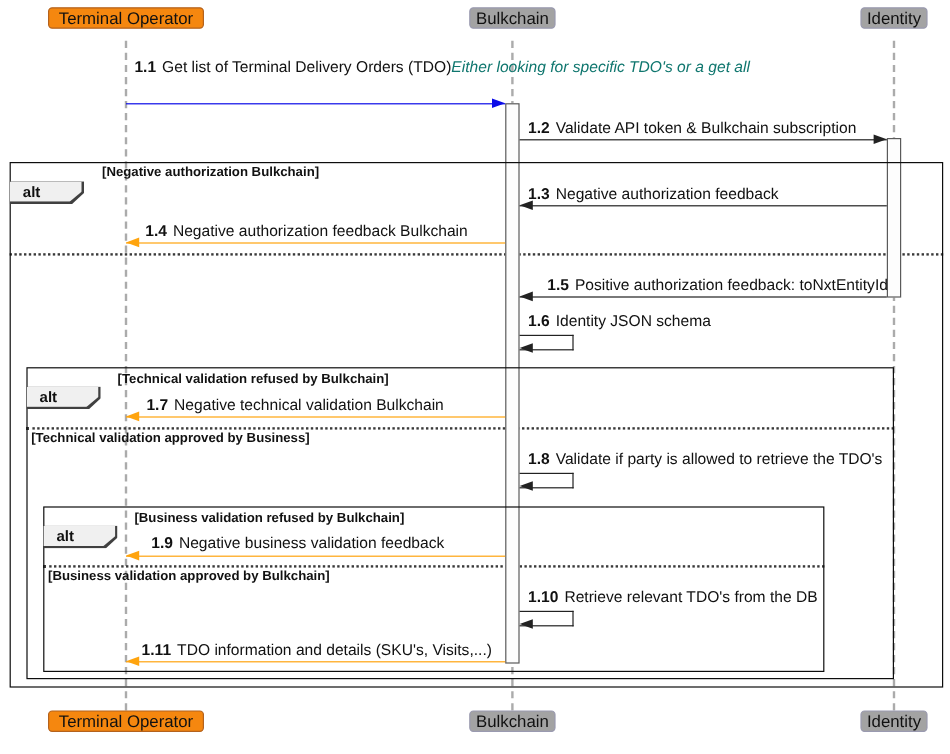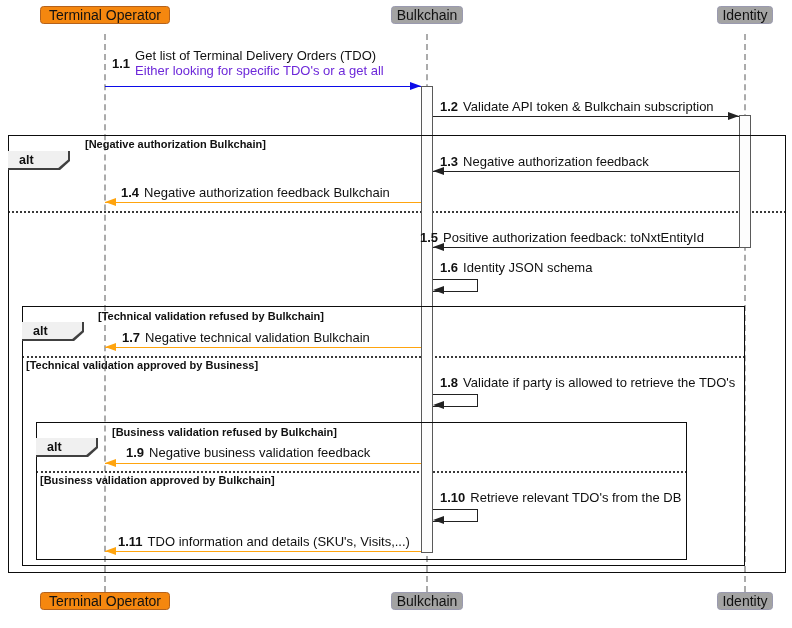--- a/index.html
+++ b/index.html
@@ -26,22 +26,22 @@
     clip-path:polygon(0 0,100% 0,100% 52%,84% 100%,0 100%);margin-top:16px;}
   .pentagon-inner{position:absolute;left:0;top:0;right:1.8px;bottom:1.8px;background:#F0F0F0;
     clip-path:polygon(0 0,100% 0,100% 50%,83% 100%,0 100%);
     display:flex;align-items:center;justify-content:flex-start;padding-left:11px;
     font-size:12.5px;font-weight:bold;box-sizing:border-box;}
   .guard{position:absolute;font-size:11px;font-weight:bold;white-space:nowrap;z-index:5;}
   .divider{position:absolute;height:0;border-top:2px dotted #3a3a3a;z-index:2;}
   
   .msg{position:absolute;display:flex;gap:5px;align-items:center;font-size:13px;white-space:nowrap;z-index:6;}
   .msg .num{font-weight:bold;}
-  .msg-col{display:flex;flex-direction:column;line-height:15px;}
-  .note{color:#6d28d9;}
+  .msg-col{display:flex;flex-direction:row;line-height:15px;}
+  .note{font-style:italic;color:#0f766e;}
   .line{position:absolute;height:0;border-top:1.6px solid #222;z-index:5;}
   .line.blue{border-top-color:#0B0BE8;}
   .line.orange{border-top-color:#FFA40E;}
   .ah{position:absolute;width:0;height:0;z-index:6;}
   .ah.r{border-top:4.5px solid transparent;border-bottom:4.5px solid transparent;border-left:11px solid #222;}
   .ah.l{border-top:4.5px solid transparent;border-bottom:4.5px solid transparent;border-right:11px solid #222;}
   .ah.blue{border-left-color:#0B0BE8;}
   .ah.orange{border-right-color:#FFA40E;}
   .selfloop{position:absolute;width:45px;height:13px;box-sizing:border-box;
     border:1.5px solid #222;border-left:none;z-index:5;background:transparent;}
@@ -125,21 +125,21 @@
   <div class="line" style="left:433px;top:171px;width:306px;"></div>
   <div class="ah l" style="left:433px;top:167px;"></div>
 
   <div class="msg" style="left:121px;top:185px;">
     <span class="num">1.4</span>
     <span>Negative authorization feedback Bulkchain</span>
   </div>
   <div class="line orange" style="left:105px;top:202px;width:316px;"></div>
   <div class="ah l orange" style="left:105px;top:198px;"></div>
 
-  <div class="msg" style="left:420px;top:230px;justify-content:flex-end;">
+  <div class="msg" style="left:456px;top:230px;justify-content:flex-end;">
     <span class="num">1.5</span>
     <span>Positive authorization feedback: toNxtEntityId</span>
   </div>
   <div class="line" style="left:433px;top:247px;width:306px;"></div>
   <div class="ah l" style="left:433px;top:243px;"></div>
 
   <div class="msg" style="left:440px;top:260px;">
     <span class="num">1.6</span>
     <span>Identity JSON schema</span>
   </div>

